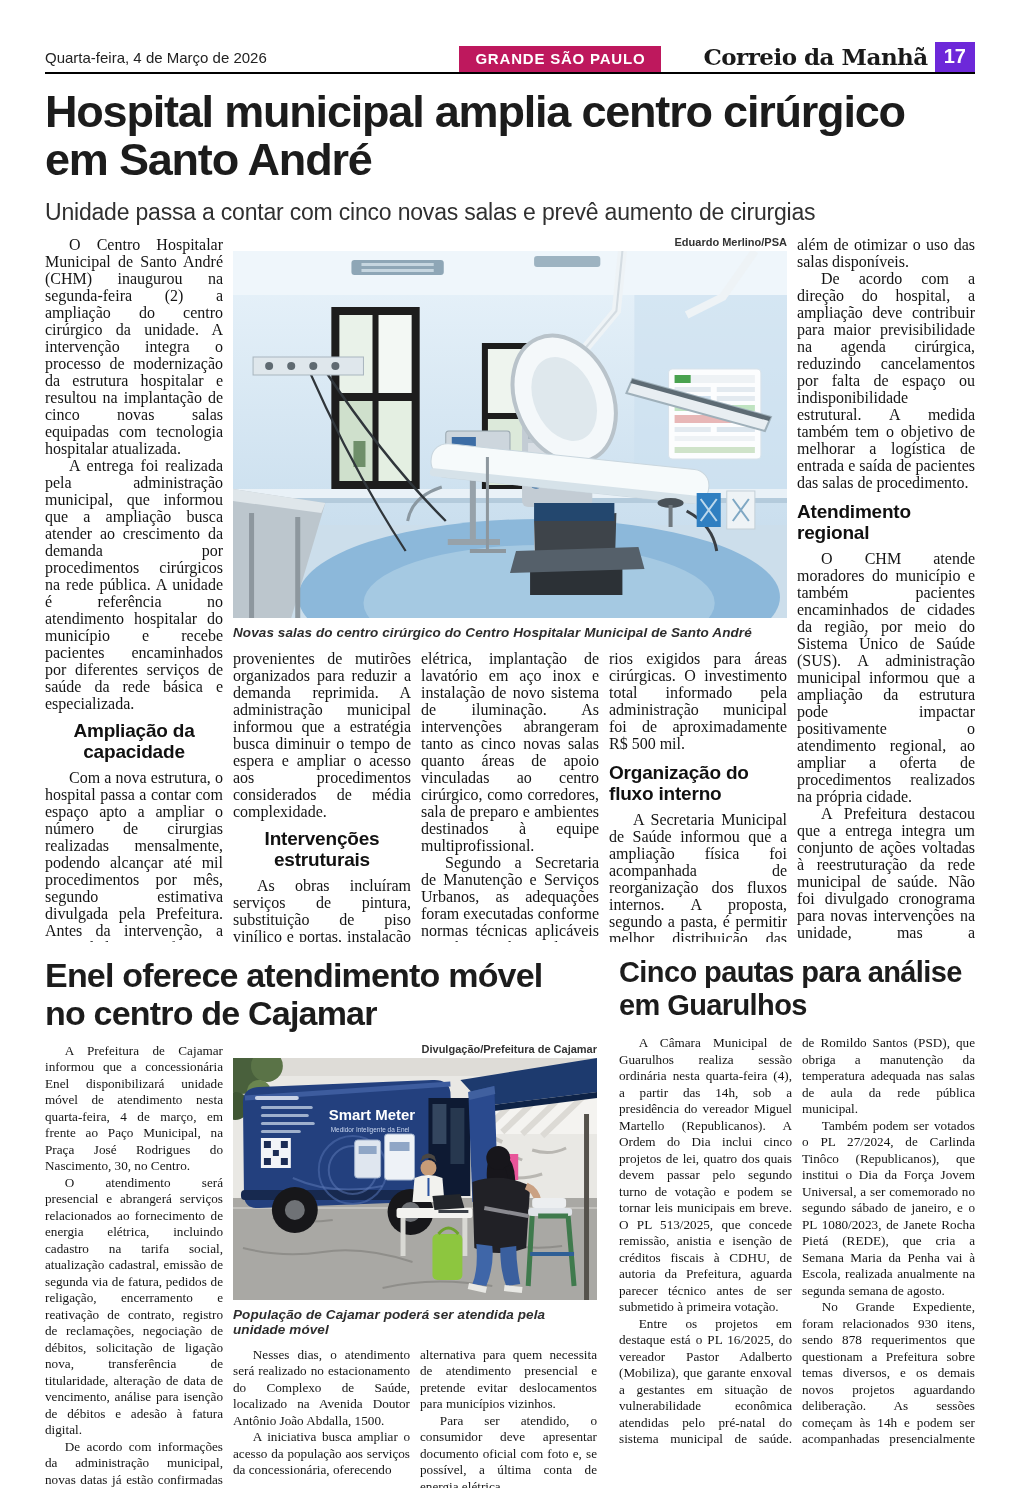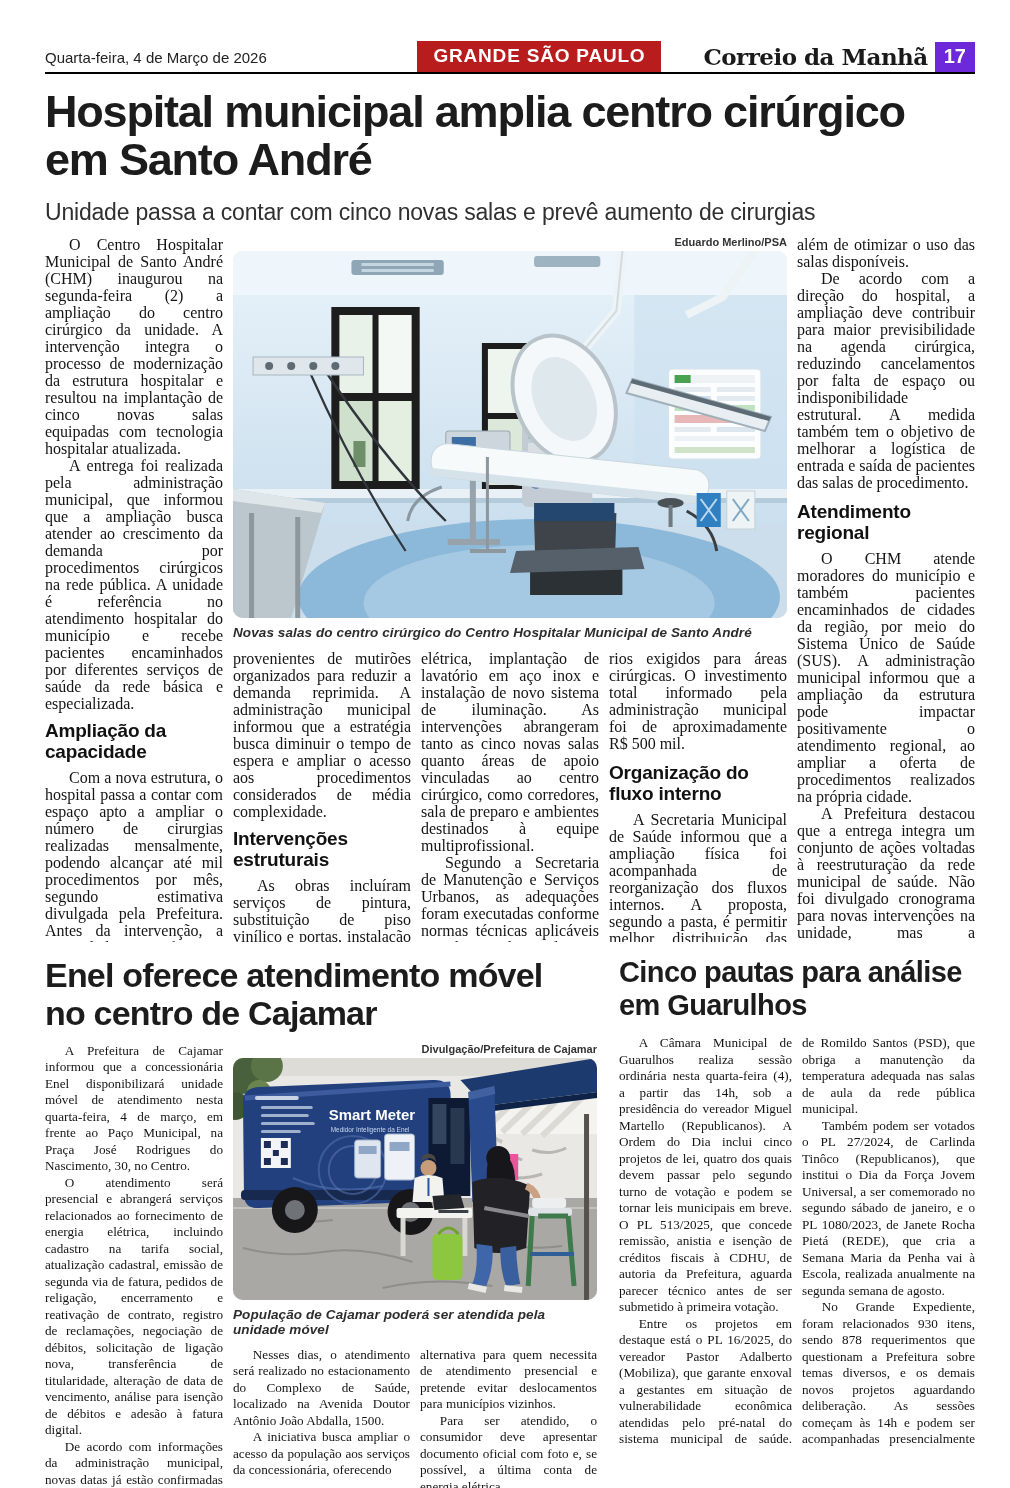--- a/index.html
+++ b/index.html
@@ -4,42 +4,42 @@
 <style>
   * { margin:0; padding:0; box-sizing:border-box; }
   html,body { background:#ffffff; }
   body { width:1010px; height:1488px; font-family:"Liberation Sans", sans-serif; color:#1a1a1a; }
   .page { width:1010px; height:1488px; padding:42px 35px 24px 45px; overflow:hidden; background:#fff; }
 
   
   .topbar { display:flex; align-items:flex-end; border-bottom:2px solid #000; height:32px; }
   .date { font-size:15px; color:#222; padding-bottom:6px; flex:0 0 auto; }
   .topbar-spacer { flex:1 1 auto; }
-  .section-box { background:#b91c1c; color:#fff; font-weight:700; font-size:19px; letter-spacing:.8px; padding:4px 16px 5px; white-space:nowrap; }
+  .section-box { background:#be185d; color:#fff; font-weight:700; font-size:15px; letter-spacing:.8px; padding:4px 16px 5px; white-space:nowrap; }
   .mast-group { display:flex; align-items:flex-end; margin-left:42px; }
   .masthead { font-family:"DejaVu Serif", serif; font-weight:700; font-size:23px; letter-spacing:-.5px; padding-bottom:2px; white-space:nowrap;text-align:right; }
   .pagenum { background:#6d28d9; color:#fff; font-weight:700; font-size:20px; padding:3px 9px 4px; margin-left:7px; }
 
   
   h1.headline { font-size:45px; line-height:1.06; font-weight:700; letter-spacing:-1.2px; color:#1c1c1c; margin-top:14px; max-width:950px; }
   .subhead { font-size:23px; color:#303030; margin-top:16px; letter-spacing:-.2px; }
   h2.headline2 { font-size:34px; line-height:1.12; font-weight:700; letter-spacing:-.8px; color:#1c1c1c; max-width:525px; }
   h2.headline3 { font-size:29px; line-height:1.12; font-weight:700; letter-spacing:-.6px; color:#1c1c1c; max-width:360px; }
 
   
   .main-grid { display:grid; grid-template-columns:178px 554px 178px; gap:10px; margin-top:10px; height:706px; overflow:hidden; }
   .col { overflow:hidden; }
   .col p { font-family:"Liberation Serif", serif; font-size:16px; line-height:17px; text-align:justify; text-indent:1.5em; color:#141414; hyphens:auto; -webkit-hyphens:auto; }
   .col p.cont { text-indent:0; }
   .col h3 { font-family:"Liberation Sans", sans-serif; font-size:19px; line-height:1.1; font-weight:700; letter-spacing:-.2px; margin:11px 0 6px; color:#111; }
-  .col:first-child h3 { margin-top:9px; }
+  .col:first-child h3 { margin-top:9px;text-align:center; }
   .colsm p { font-size:13.2px; line-height:16.5px; }
 
   .credit { font-size:11px; font-weight:700; color:#333; text-align:right; margin-bottom:3px; }
-  .photo { width:100%; overflow:hidden; background:#dde8f0;border-radius:10px; }
+  .photo { width:100%; overflow:hidden; background:#dde8f0; }
   .photo svg { display:block; width:100%; height:100%; }
   .caption { font-style:italic; font-weight:700; font-size:13.5px; color:#2d2d2d; margin:7px 0 10px; letter-spacing:.1px; }
   .inner-grid3 { display:grid; grid-template-columns:repeat(3,1fr); gap:10px; }
   .inner-grid2 { display:grid; grid-template-columns:repeat(2,1fr); gap:10px; }
 
   .photo-or { height:367px; }
   .photo-van { height:242px; }
 
   
   .bottom { display:grid; grid-template-columns:552px 356px; gap:22px; margin-top:14px; }

